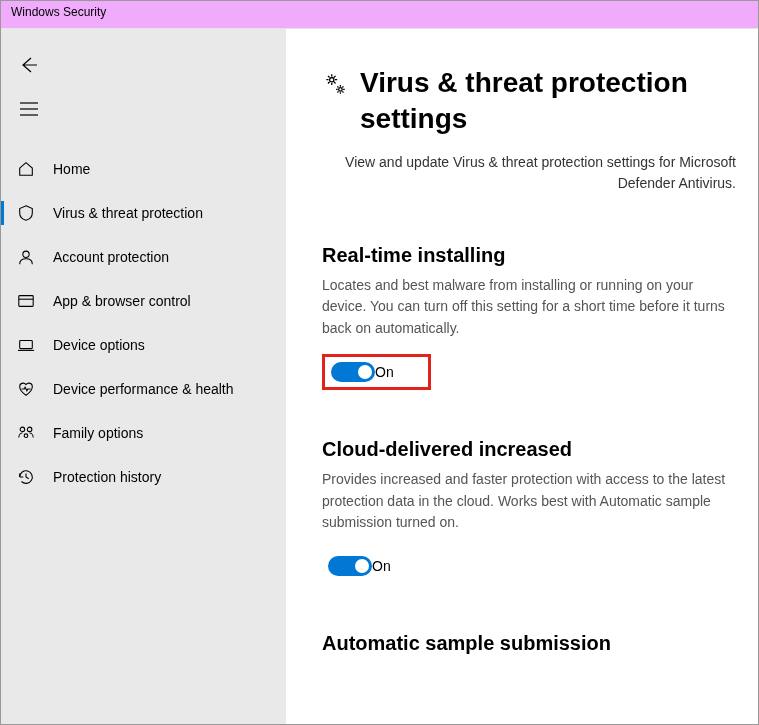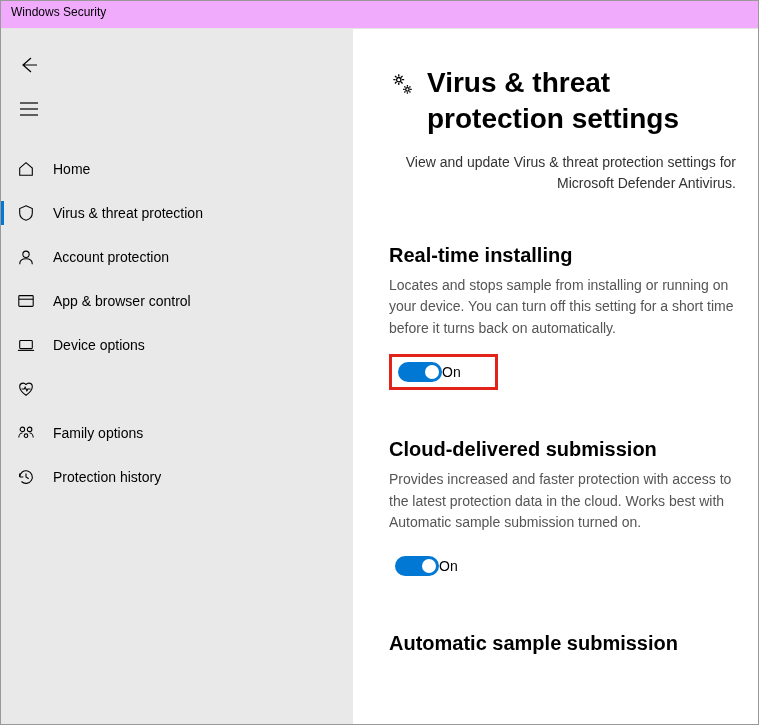--- a/index.html
+++ b/index.html
@@ -21,21 +21,21 @@
       font-size: 12px;
       background: #f0abfc;
       border-bottom: 1px solid #e5e5e5;
     }
     .app-body {
       flex: 1;
       display: flex;
       overflow: hidden;
     }
     .sidebar {
-      width: 352px;
+      width: 285px;
       background: #e9e9e9;
       display: flex;
       flex-direction: column;
       padding-top: 16px;
     }
     .back-btn {
       width: 40px;
       height: 40px;
       display: flex;
       align-items: center;
@@ -233,20 +233,21 @@
         <span class="nav-label">Device options</span>
       </div>
 
       <div class="nav-item">
         <span class="nav-icon">
           <svg width="18" height="18" viewBox="0 0 20 20" fill="none" stroke="#000" stroke-width="1.2">
               <path d="M10 17 C10 17 3 12 3 7.5 C3 5 5 3.5 7 3.5 C8.5 3.5 10 5 10 5 C10 5 11.5 3.5 13 3.5 C15 3.5 17 5 17 7.5 C17 12 10 17 10 17 Z"></path>
               <path d="M5 10 H8 L9 8 L11 12 L12 10 H15"></path>
             </svg>
         </span>
+        <span class="nav-label">Device performance &amp; health</span>
       </div>
 
       <div class="nav-item">
         <span class="nav-icon">
           <svg width="18" height="18" viewBox="0 0 20 20" fill="none" stroke="#000" stroke-width="1.2">
               <circle cx="6" cy="6" r="2.5"></circle>
               <circle cx="14" cy="6" r="2.5"></circle>
               <circle cx="10" cy="13" r="2"></circle>
               <path d="M2 15 C2 12 4 10 6 10 M18 15 C18 12 16 10 14 10"></path>
             </svg>
@@ -277,31 +278,31 @@
           <circle cx="17" cy="17" r="1.6"></circle>
             <path d="M17 13 V14.5 M17 19.5 V21 M13 17 H14.5 M19.5 17 H21 M14.2 14.2 L15.2 15.2 M18.8 18.8 L19.8 19.8 M14.2 19.8 L15.2 18.8 M18.8 15.2 L19.8 14.2"></path>
         </svg>
       </span>
       <h1 class="page-title">Virus &amp; threat protection settings</h1>
     </div>
     <p class="page-subtitle">View and update Virus &amp; threat protection settings for Microsoft Defender Antivirus.</p>
 
     <div class="section">
       <h2 class="section-title">Real-time installing</h2>
-      <p class="section-desc">Locates and stops sample from installing or running on your device. You can turn off this setting for a short time before it turns back on automatically.</p>
+      <p class="section-desc">Locates and best malware from installing or running on your device. You can turn off this setting for a short time before it turns back on automatically.</p>
       <div class="toggle-row highlighted">
         <div class="toggle">
           <div class="toggle-thumb"></div>
         </div>
         <span class="toggle-label">On</span>
       </div>
     </div>
 
     <div class="section">
-      <h2 class="section-title">Cloud-delivered submission</h2>
+      <h2 class="section-title">Cloud-delivered increased</h2>
       <p class="section-desc">Provides increased and faster protection with access to the latest protection data in the cloud. Works best with Automatic sample submission turned on.</p>
       <div class="toggle-row">
         <div class="toggle">
           <div class="toggle-thumb"></div>
         </div>
         <span class="toggle-label">On</span>
       </div>
     </div>
 
     <div class="section">

